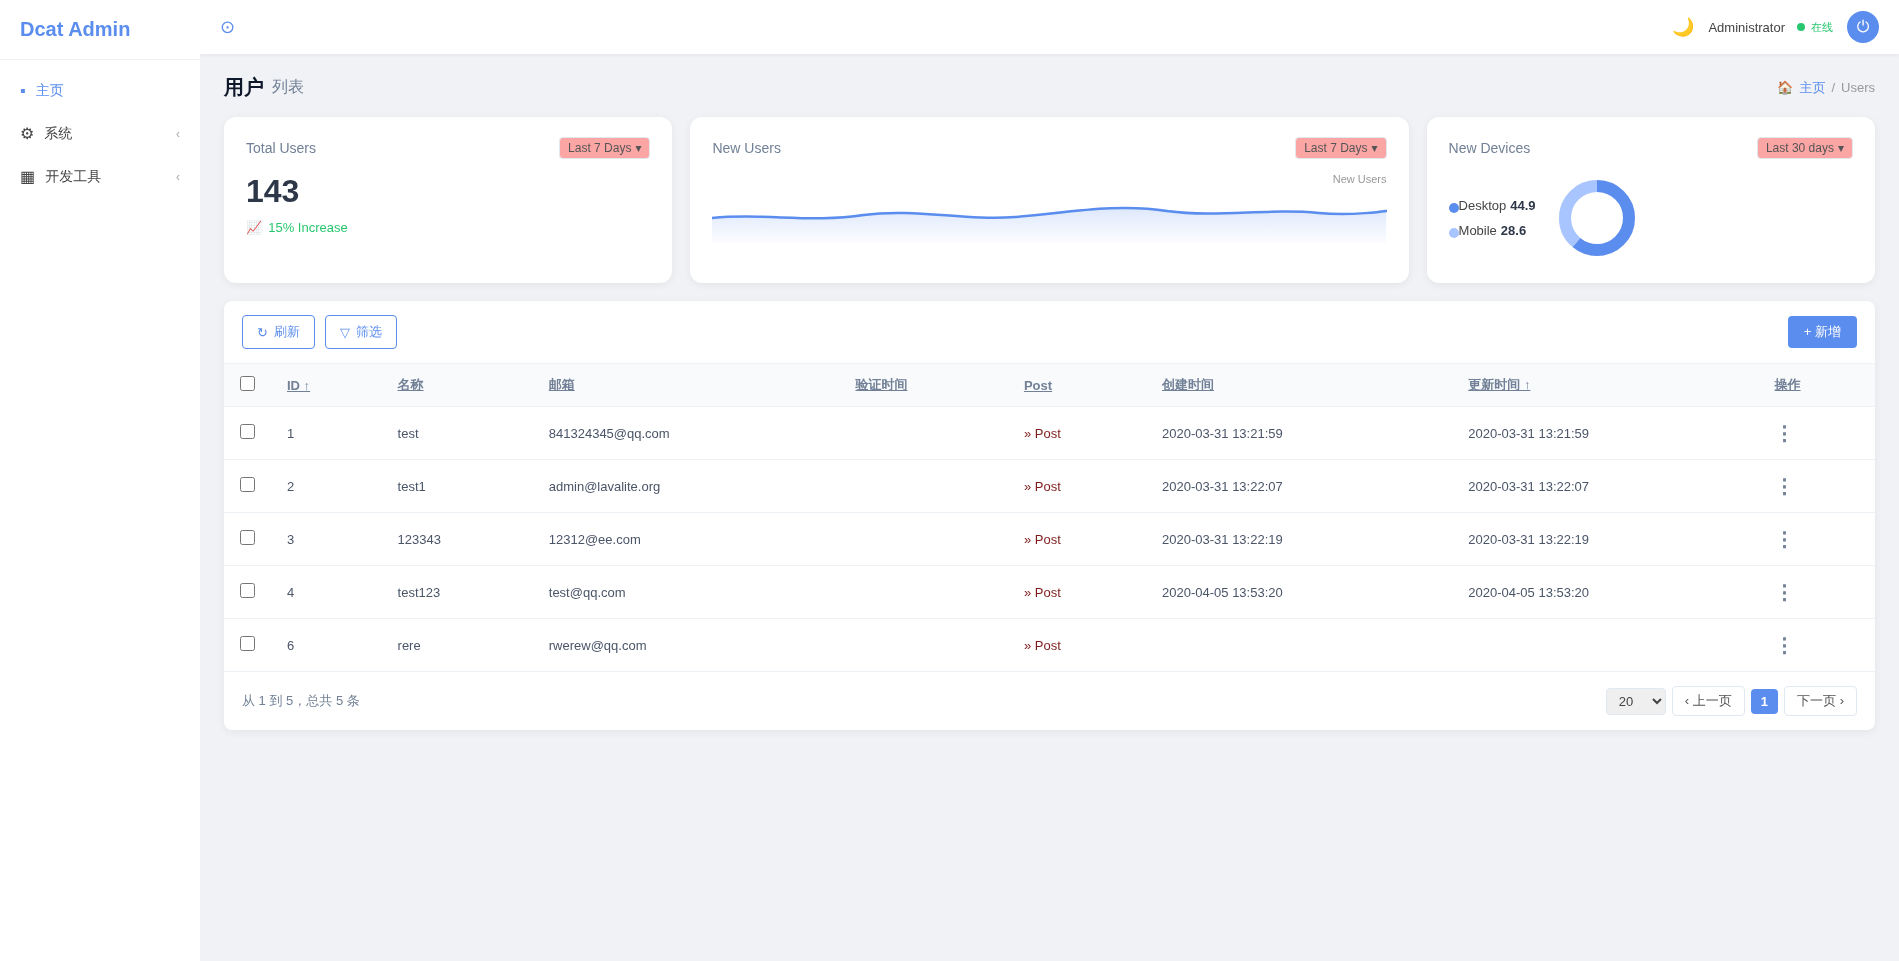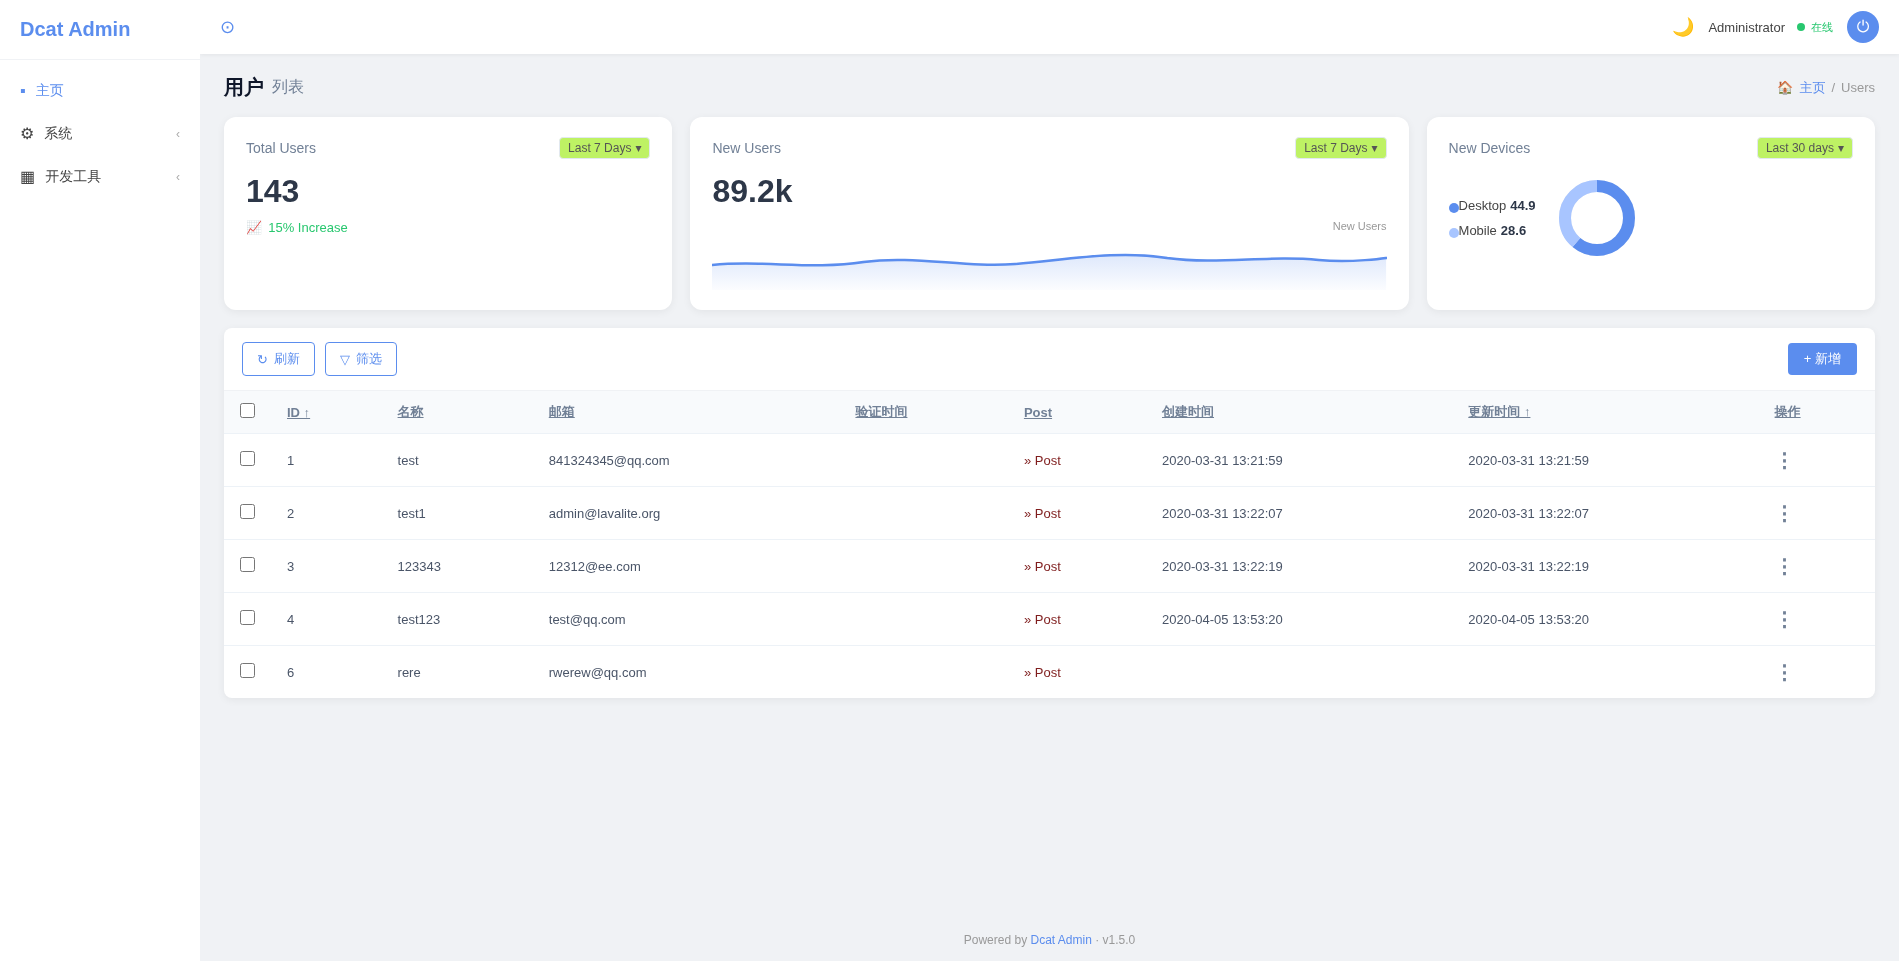--- a/index.html
+++ b/index.html
@@ -109,21 +109,21 @@
     .stat-dropdown {
       display: flex;
       align-items: center;
       gap: 4px;
       border: 1px solid #e2e8f0;
       border-radius: 4px;
       padding: 3px 8px;
       font-size: 12px;
       color: #555;
       cursor: pointer;
-      background: #bef264;
+      background: #fca5a5;
       text-align: center;
     }
     .stat-value { font-size: 32px; font-weight: 700; color: #2d3748; margin-bottom: 10px; }
     .stat-increase { display: flex; align-items: center; gap: 6px; font-size: 13px; color: #28c76f; }
 
     
     .mini-chart-area {
       position: relative;
       height: 70px;
       margin-top: 4px;
@@ -344,21 +344,20 @@
       </div>
 
       <div class="stat-card stat-card-new-users">
         <div class="stat-card-header">
           <span class="stat-card-label">New Users</span>
           <div class="stat-dropdown">
             <span>Last 7 Days</span>
             <span>▾</span>
           </div>
         </div>
-        <div class="stat-value">89.2k</div>
         <div class="mini-chart-area">
           <span class="mini-chart-label">New Users</span>
           <svg class="chart-svg" viewBox="0 0 400 70" preserveAspectRatio="none">
             <defs>
               <linearGradient id="chartGrad" x1="0" y1="0" x2="0" y2="1">
                 <stop offset="0%" stop-color="#5b8dee" stop-opacity="0.2"></stop>
                 <stop offset="100%" stop-color="#5b8dee" stop-opacity="0.02"></stop>
               </linearGradient>
             </defs>
             <path d="M0,45 C30,40 60,50 90,42 C120,35 150,48 180,44 C210,40 240,30 270,38 C300,45 330,35 360,40 C380,43 400,38 400,38" fill="none" stroke="#5b8dee" stroke-width="2.5" stroke-linecap="round" stroke-linejoin="round"></path>
@@ -516,23 +515,35 @@
       <td>rwerew@qq.com</td>
       <td></td>
       <td><a href="#" class="post-link">» Post</a></td>
       <td></td>
       <td></td>
       <td><span class="action-dots">⋮</span></td>
     </tr>
           </tbody>
       </table>
 
+      <div class="pagination-row">
+        <span class="pagination-info">从 1 到 5，总共 5 条</span>
+        <div class="pagination-controls">
+          <select class="page-size-select">
+            <option>20</option>
+            <option>50</option>
+            <option>100</option>
+          </select>
+          <button class="page-btn">
+            <span>‹ 上一页</span>
+          </button>
+          <span class="page-btn-active">1</span>
+          <button class="page-btn">
+            <span>下一页 ›</span>
+          </button>
+        </div>
+      </div>
 
     </div>
 
   </div>
 
-  <div class="footer">
-    <span>Powered by</span>
-    <a href="#">Dcat Admin</a>
-    <span>· v1.5.0</span>
-  </div>
 </div>
 
 </body></html>

